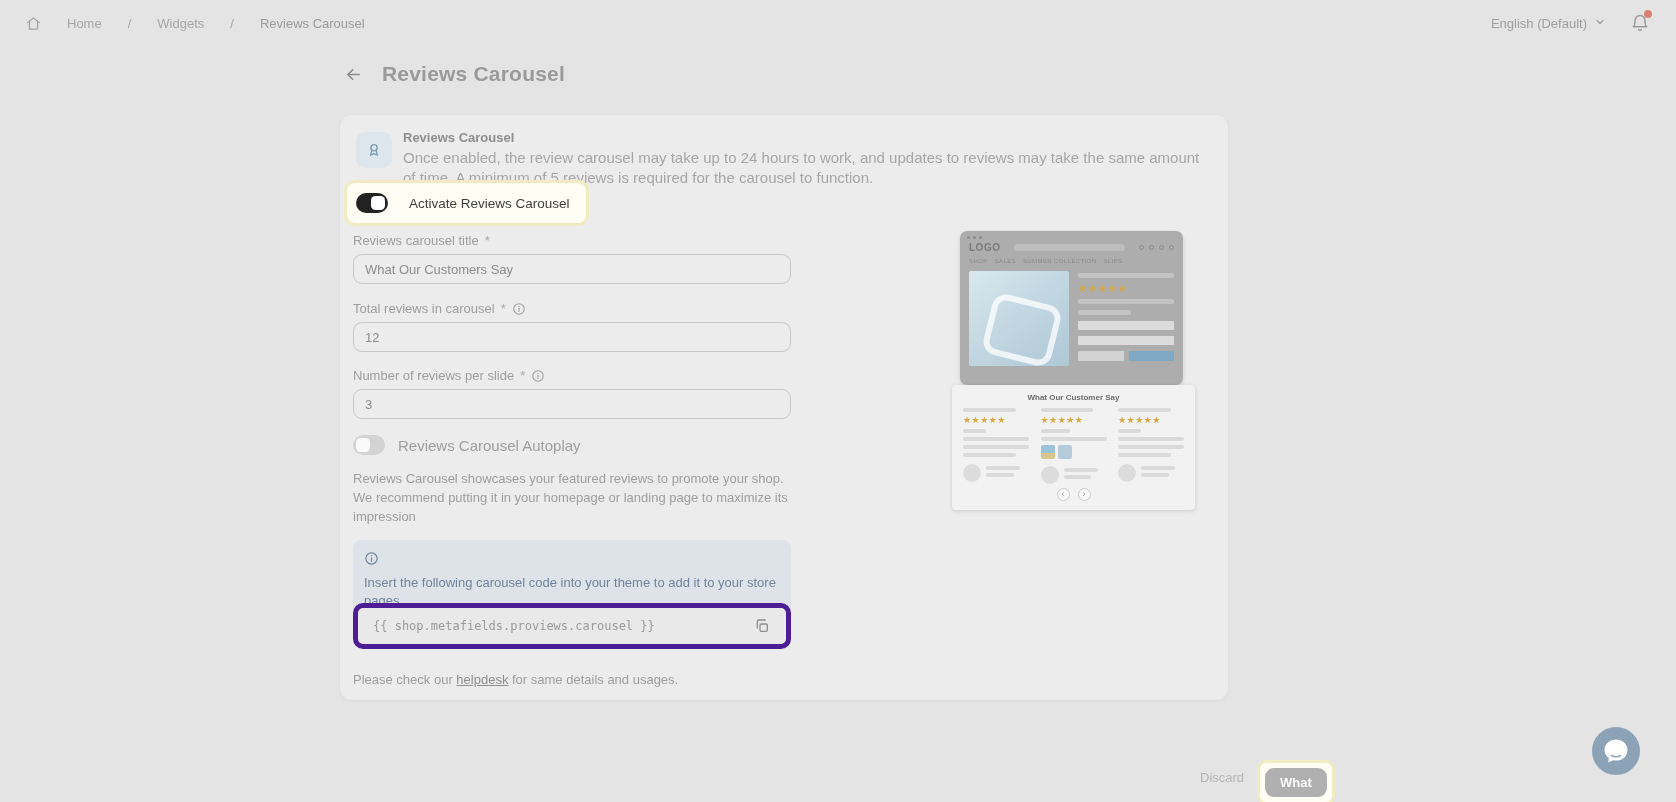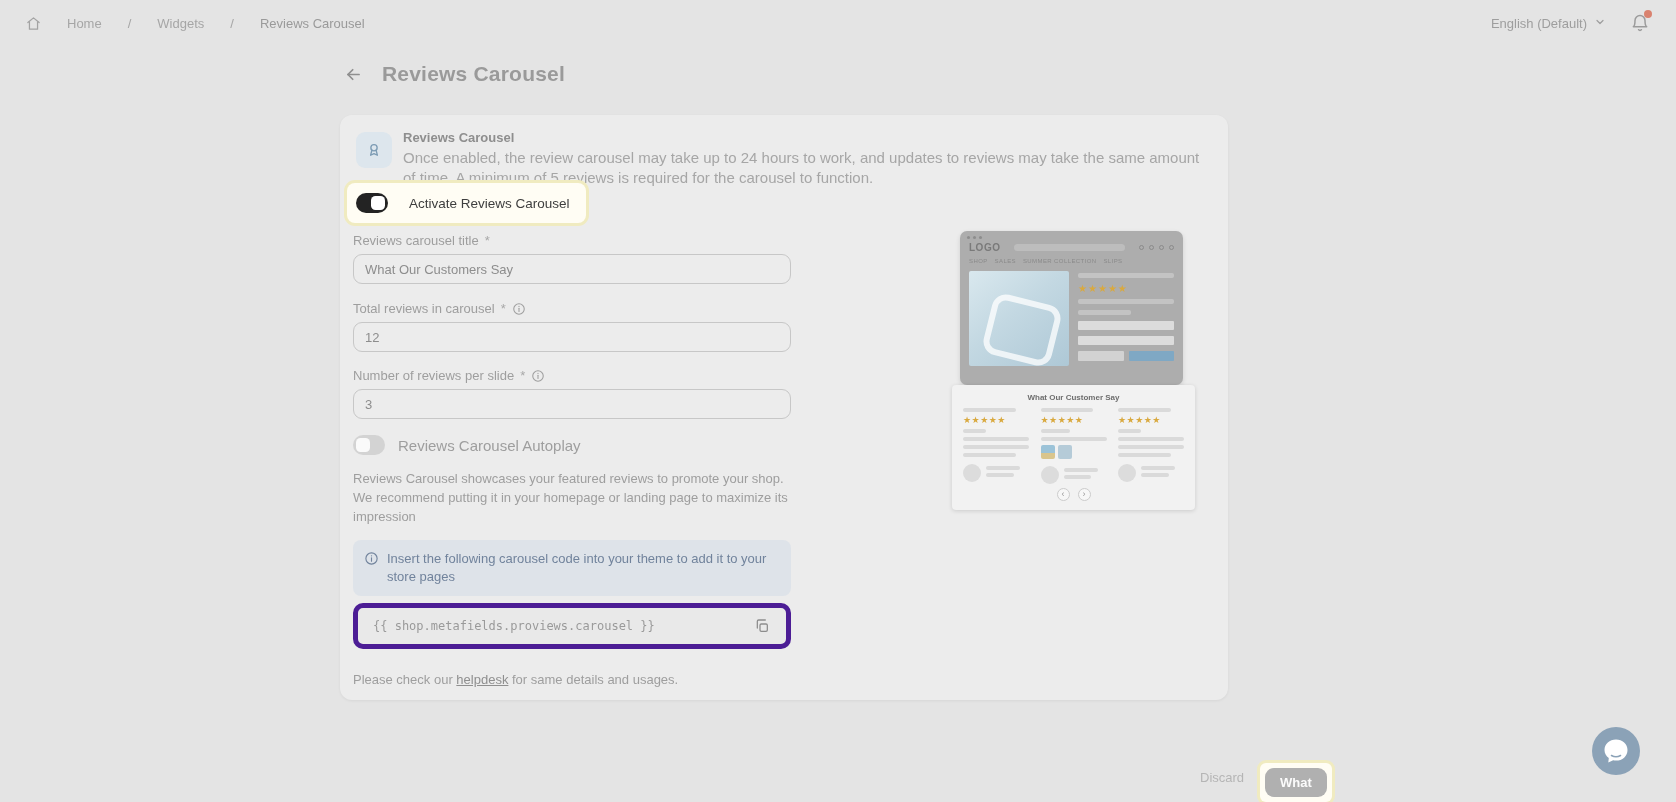--- a/index.html
+++ b/index.html
@@ -57,21 +57,21 @@
   .f-label { position:absolute; left:13px; font-size:13px; color:#9e9e9e; display:flex; align-items:center; gap:6px; }
   .req { color:#a8a8a8; }
   .text-input { position:absolute; left:13px; width:438px; height:30px; border:1px solid #c7c7c7;
     border-radius:9px; background:transparent; padding:0 11px; font-size:13px; color:#8d8d8d;
     font-family:"Liberation Sans", sans-serif; outline:none; }
   .autoplay-row { position:absolute; left:13px; top:320px; display:flex; align-items:center; gap:13px; }
   .autoplay-label { font-size:15px; color:#9e9e9e; }
   .form-desc { position:absolute; left:13px; top:355px; width:444px; font-size:13px; line-height:1.45; color:#9e9e9e; }
 
   .info-banner { position:absolute; left:13px; top:425px; width:438px; background:#dee3e9;
-    border-radius:8px; padding:10px 14px 10px 11px; display:flex; gap:8px; }
+    border-radius:8px; padding:10px 14px 10px 11px; display:flex; gap:8px;flex-direction:column; }
   .info-banner .txt { font-size:13px; line-height:1.4; color:#71839c; }
   .info-banner svg { margin-top:1px; flex:0 0 auto; }
 
   .code-box { position:absolute; left:13px; top:488px; width:438px; height:46px; background:#e9e9e9;
     border:5px solid #4c1d95; border-radius:10px; display:flex; align-items:center; padding:0 9px 0 15px; }
   .code-text { flex:1; font-family:"DejaVu Sans Mono", monospace; font-size:12px; color:#9a9a9a; }
   .copy-btn { width:30px; height:30px; border:none; background:transparent; border-radius:6px;
     display:flex; align-items:center; justify-content:center; cursor:pointer; }
 
   .helpdesk-note { position:absolute; left:13px; top:557px; font-size:13px; color:#9e9e9e; }

